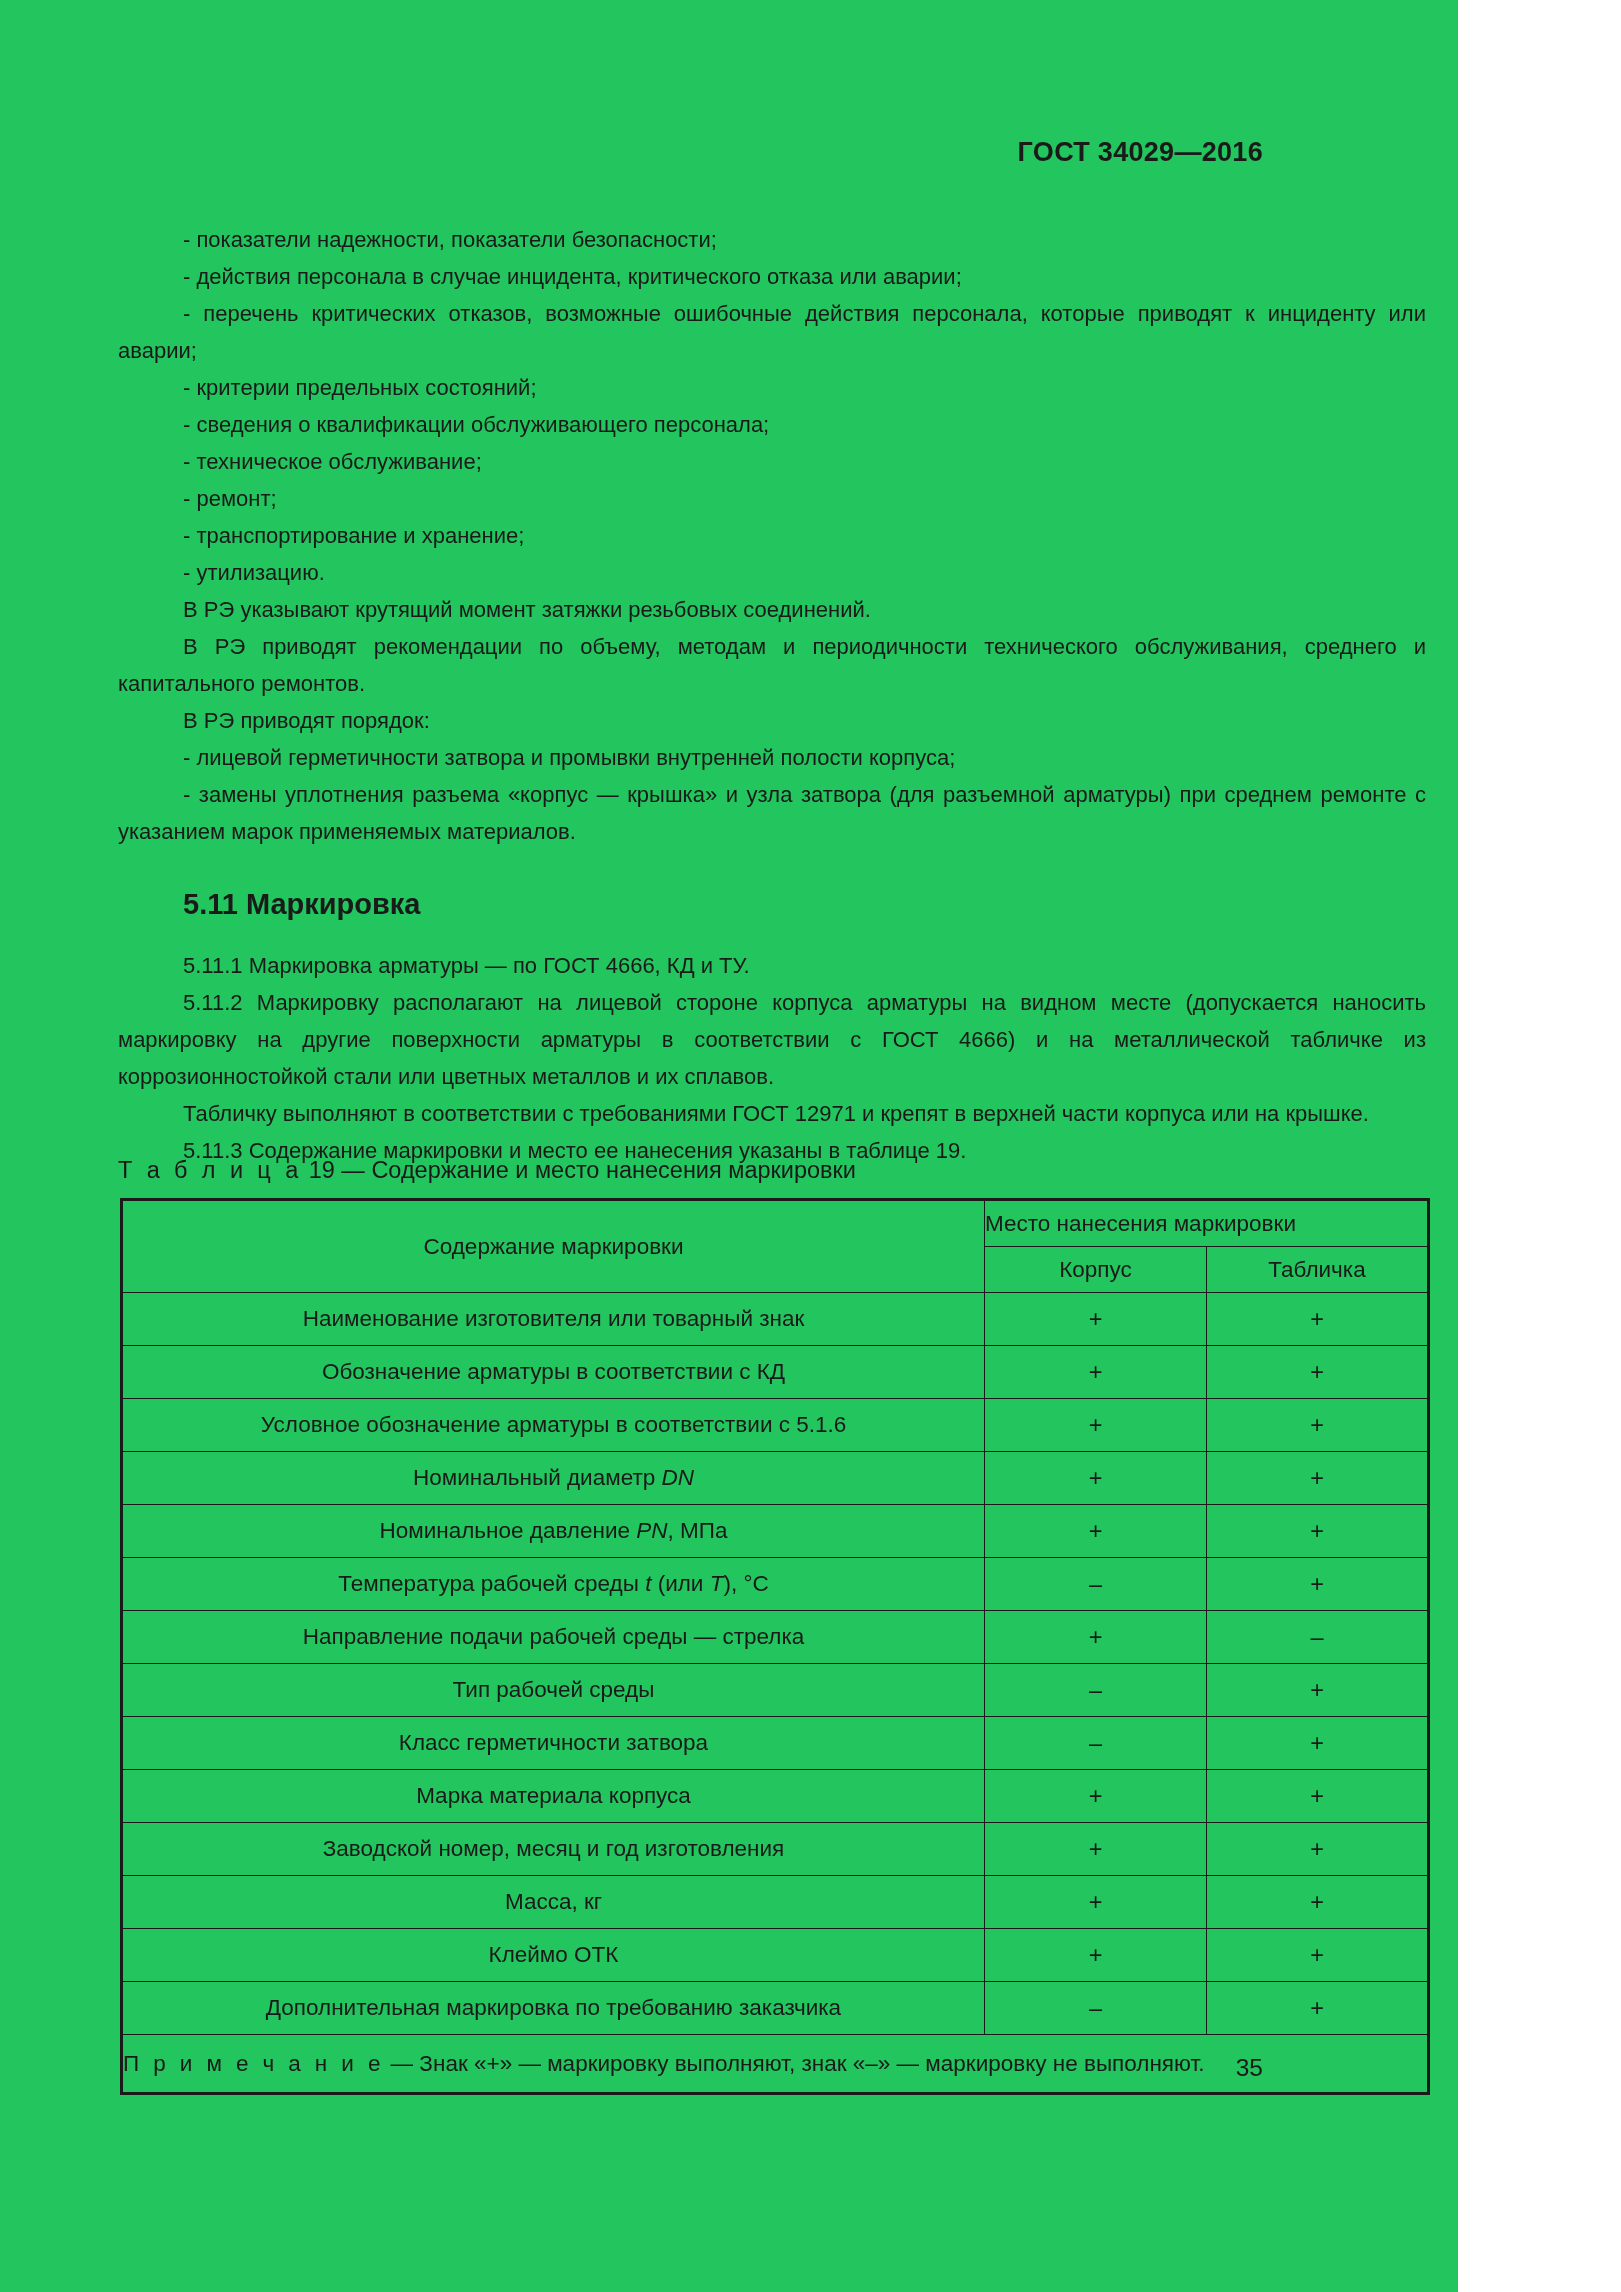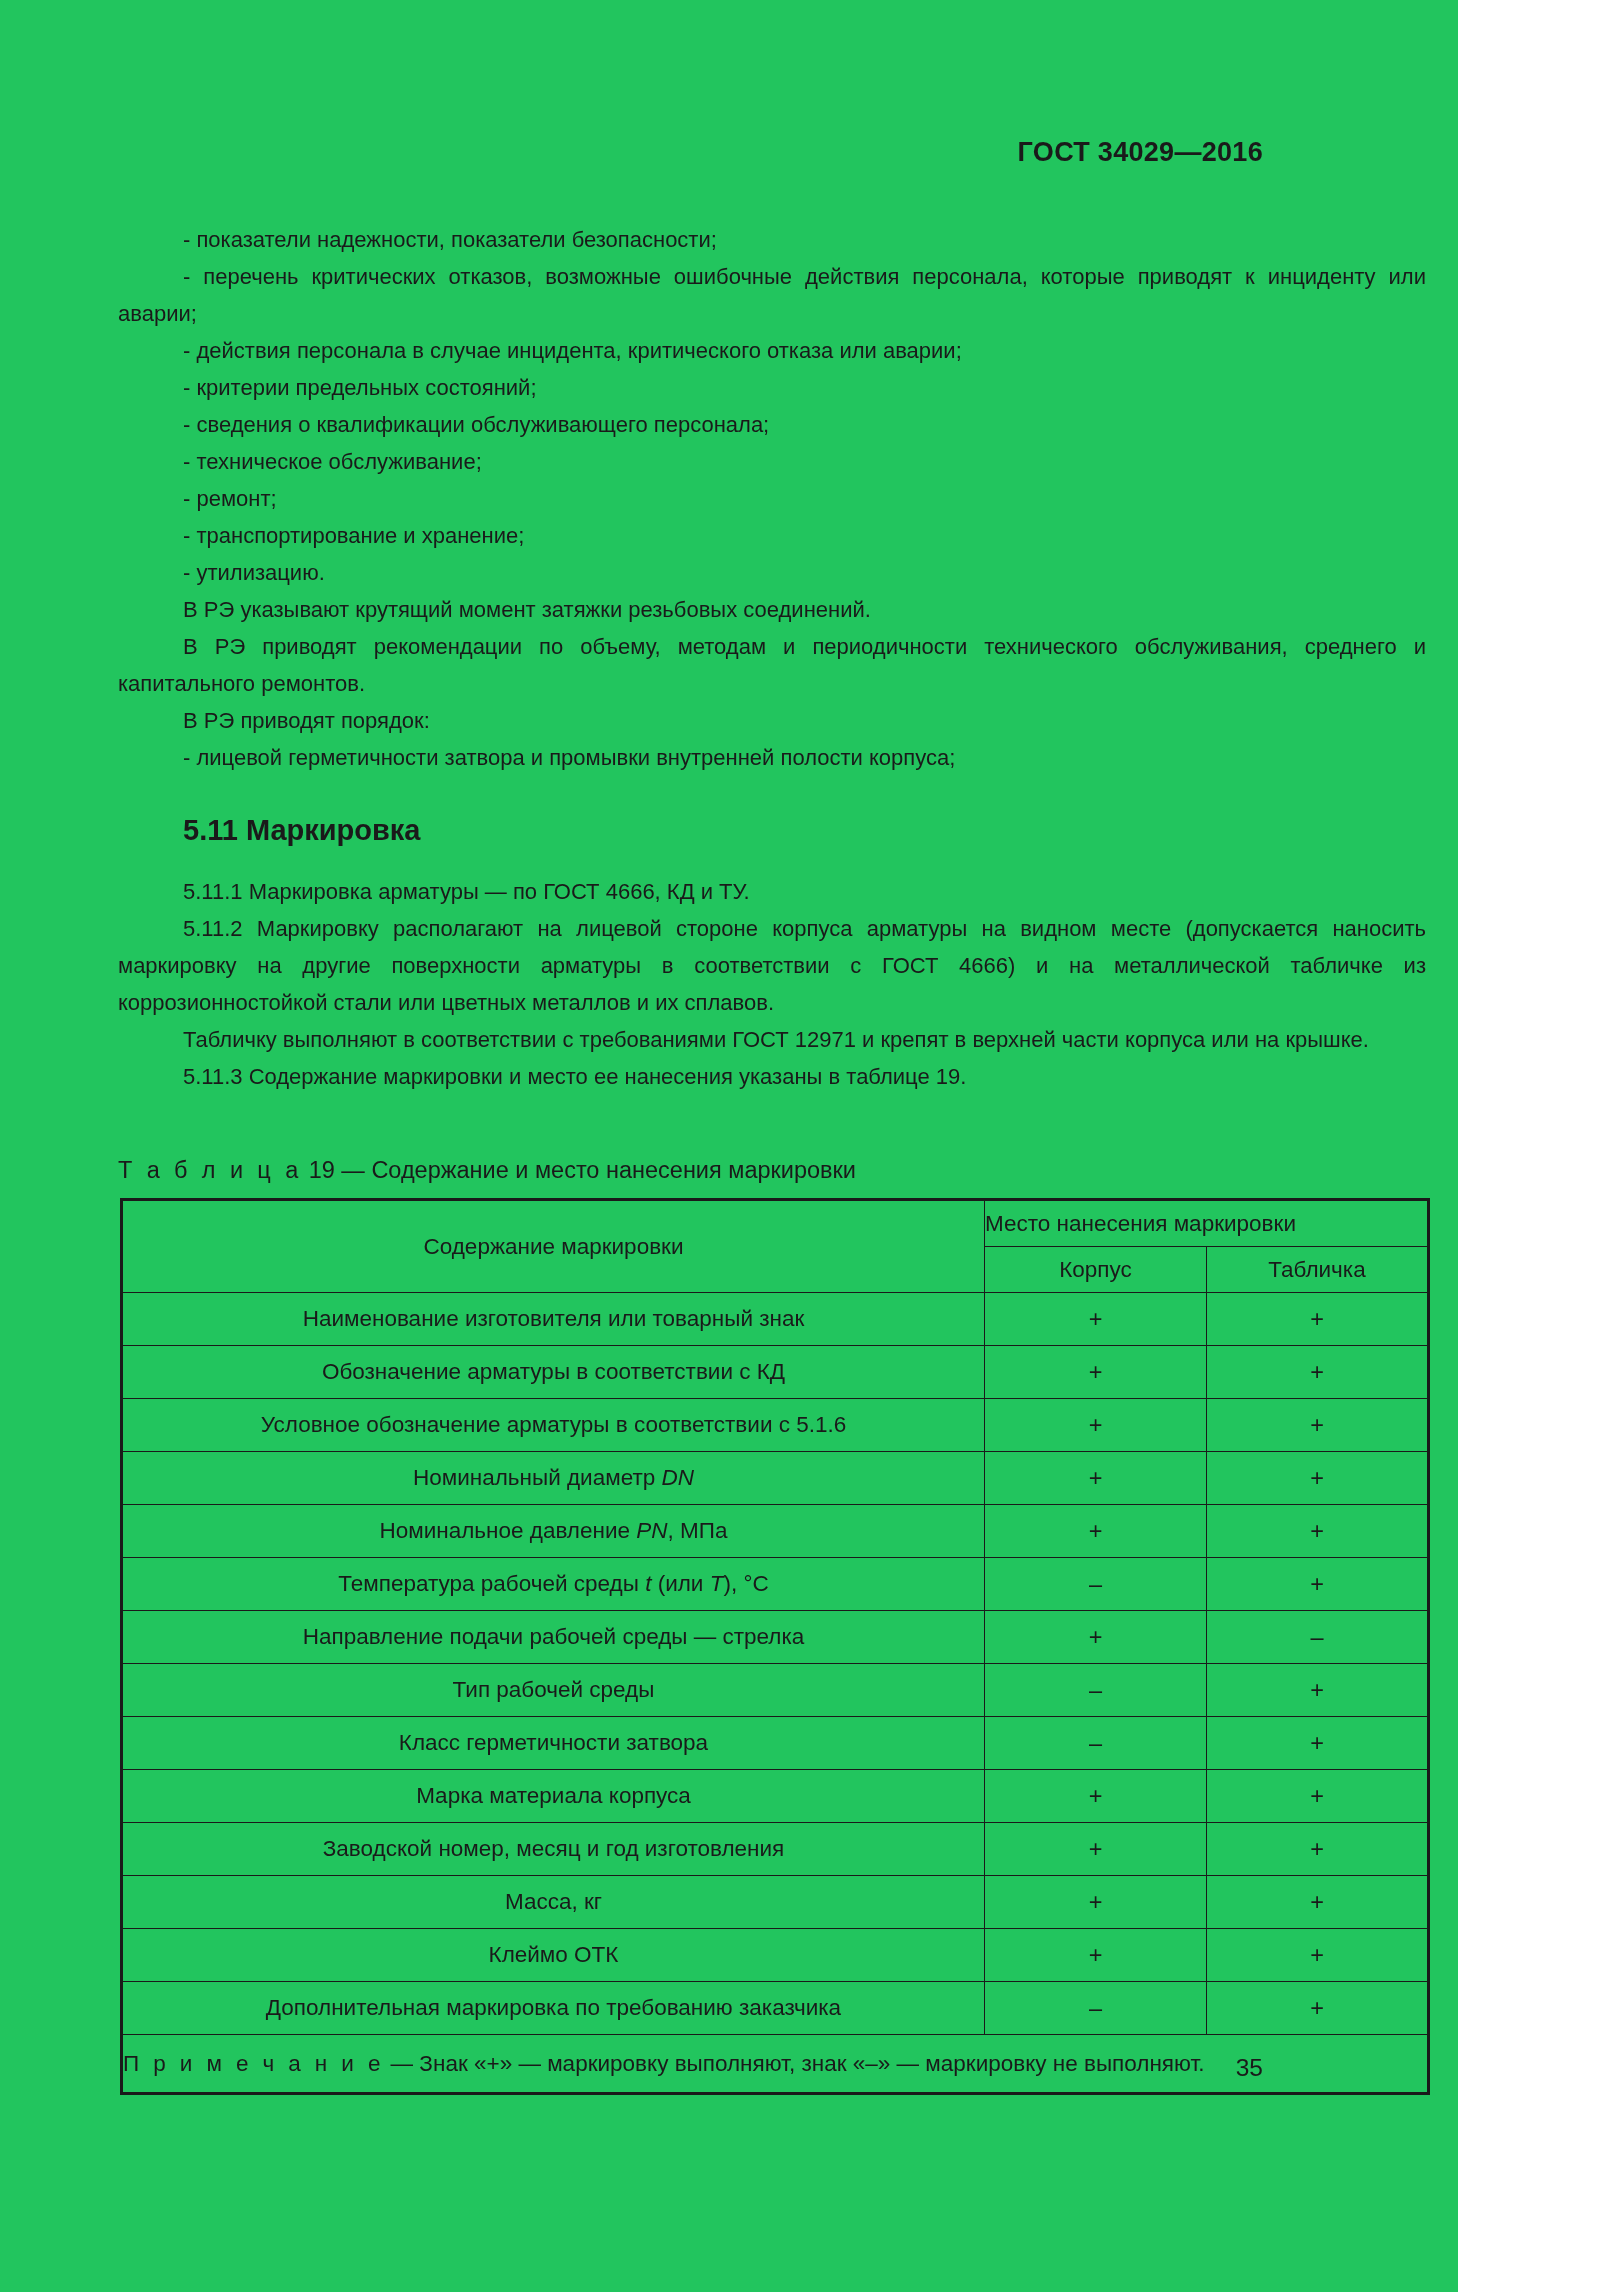--- a/index.html
+++ b/index.html
@@ -143,32 +143,33 @@
 </head>
 <body>
 
 <div class="page">
 
   <div class="page-header">ГОСТ 34029—2016</div>
 
   <div class="content">
     <div id="paras-before">
         <p class="body indent">- показатели надежности, показатели безопасности;</p>
+        <p class="body indent">- действия персонала в случае инцидента, критического отказа или аварии;</p>
         <p class="body indent">- перечень критических отказов, возможные ошибочные действия персонала, которые приводят к инциденту или аварии;</p>
-        <p class="body indent">- действия персонала в случае инцидента, критического отказа или аварии;</p>
         <p class="body indent">- критерии предельных состояний;</p>
         <p class="body indent">- сведения о квалификации обслуживающего персонала;</p>
         <p class="body indent">- техническое обслуживание;</p>
         <p class="body indent">- ремонт;</p>
         <p class="body indent">- транспортирование и хранение;</p>
         <p class="body indent">- утилизацию.</p>
         <p class="body indent">В РЭ указывают крутящий момент затяжки резьбовых соединений.</p>
         <p class="body indent">В РЭ приводят рекомендации по объему, методам и периодичности технического обслуживания, среднего и капитального ремонтов.</p>
         <p class="body indent">В РЭ приводят порядок:</p>
         <p class="body indent">- лицевой герметичности затвора и промывки внутренней полости корпуса;</p>
+        <p class="body indent">- замены уплотнения разъема «корпус — крышка» и узла затвора (для разъемной арматуры) при среднем ремонте с указанием марок применяемых материалов.</p>
       </div>
     <div class="gap-before-heading"></div>
     <div class="heading">5.11 Маркировка</div>
     <div class="gap-after-heading"></div>
     <div id="paras-after">
         <p class="body indent">5.11.1 Маркировка арматуры — по ГОСТ 4666, КД и ТУ.</p>
         <p class="body indent">5.11.2 Маркировку располагают на лицевой стороне корпуса арматуры на видном месте (допускается наносить маркировку на другие поверхности арматуры в соответствии с ГОСТ 4666) и на металлической табличке из коррозионностойкой стали или цветных металлов и их сплавов.</p>
         <p class="body indent">Табличку выполняют в соответствии с требованиями ГОСТ 12971 и крепят в верхней части корпуса или на крышке.</p>
         <p class="body indent">5.11.3 Содержание маркировки и место ее нанесения указаны в таблице 19.</p>
       </div>

